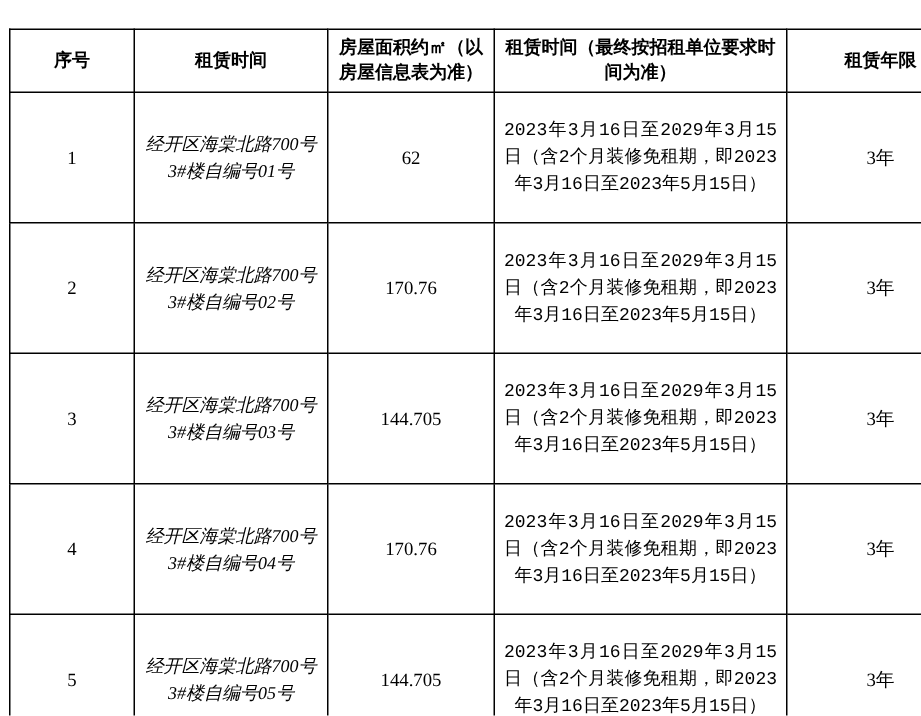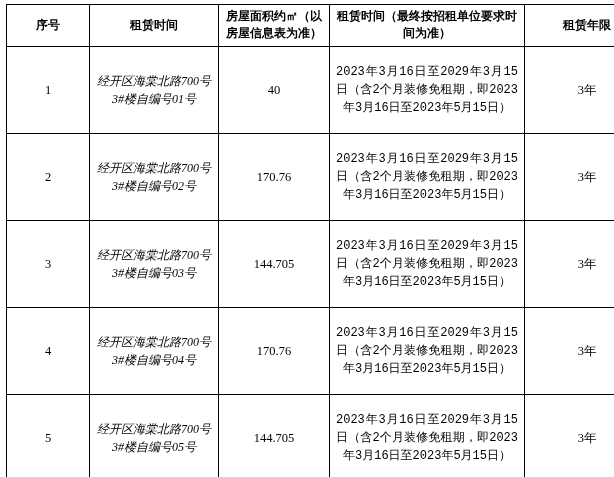--- a/index.html
+++ b/index.html
@@ -11,21 +11,21 @@
     width: 614px;
     height: 477px;
     font-family: "Liberation Serif", "DejaVu Serif", serif;
     color: #000000;
     overflow: hidden;
   }
   .sheet {
     width: 614px;
     height: 477px;
     box-sizing: border-box;
-    padding: 4px 6px 0 6px;
+    padding: 19px 6px 0 6px;
   }
   table.lease-table {
     border-collapse: collapse;
     table-layout: fixed;
     width: 602px;
     margin: 0;
   }
   table.lease-table td, table.lease-table th {
     border: 1px solid #000000;
     padding: 3px 4px;
@@ -82,21 +82,21 @@
         <th class="col-addr">租赁时间</th>
         <th class="col-area">房屋面积约㎡（以房屋信息表为准）</th>
         <th class="col-period">租赁时间（最终按招租单位要求时间为准）</th>
         <th class="col-years">租赁年限</th>
       </tr>
     </thead>
     <tbody>
       <tr>
         <td class="cell-seq">1</td>
         <td class="cell-addr">经开区海棠北路700号3#楼自编号01号</td>
-        <td class="cell-area">40</td>
+        <td class="cell-area">62</td>
         <td class="cell-period">2023年3月16日至2029年3月15日（含2个月装修免租期，即2023年3月16日至2023年5月15日）</td>
         <td class="cell-years">3年</td>
       </tr>
       <tr>
         <td class="cell-seq">2</td>
         <td class="cell-addr">经开区海棠北路700号3#楼自编号02号</td>
         <td class="cell-area">170.76</td>
         <td class="cell-period">2023年3月16日至2029年3月15日（含2个月装修免租期，即2023年3月16日至2023年5月15日）</td>
         <td class="cell-years">3年</td>
       </tr>

